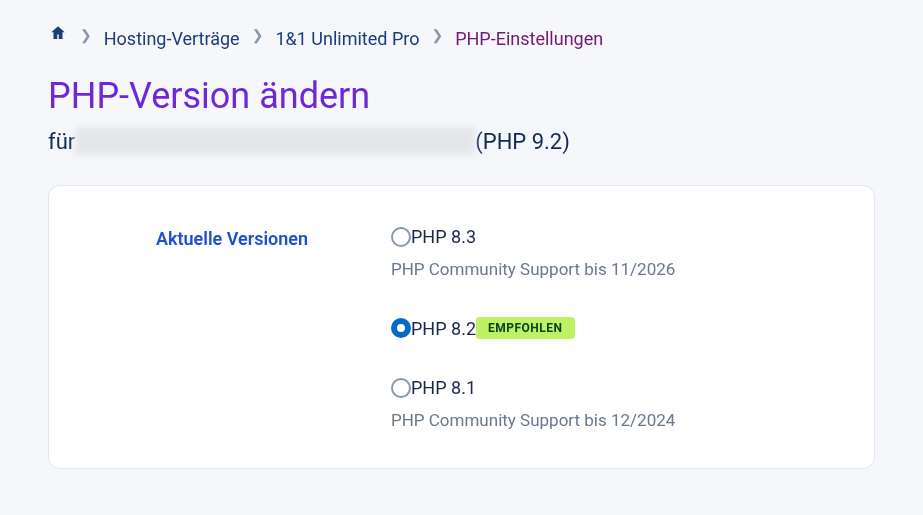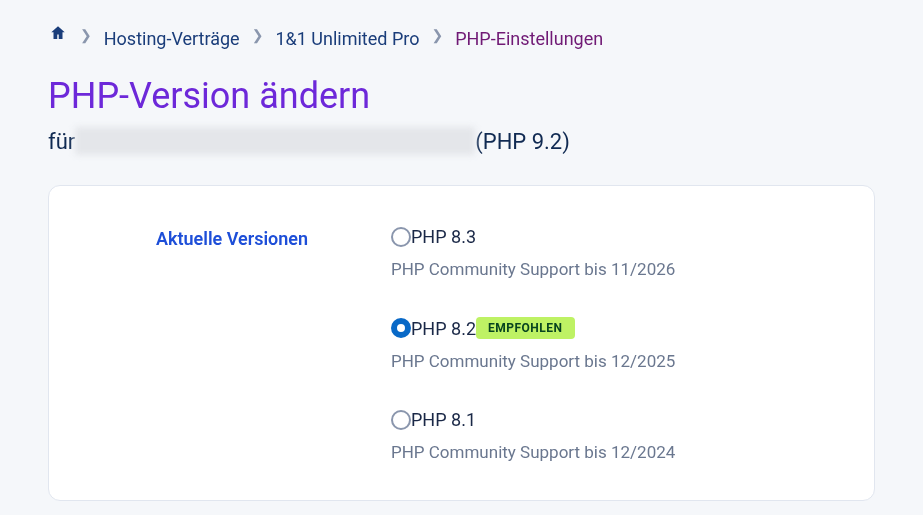--- a/index.html
+++ b/index.html
@@ -165,21 +165,20 @@
         </div>
         <div class="option-desc">PHP Community Support bis 11/2026</div>
       </div>
 
       <div class="option">
         <div class="option-header">
           <span class="radio selected"></span>
           <span class="option-label">PHP 8.2</span>
           <span class="badge">EMPFOHLEN</span>
         </div>
-        <div class="option-desc">PHP Community Support bis 12/2025</div>
       </div>
 
       <div class="option">
         <div class="option-header">
           <span class="radio"></span>
           <span class="option-label">PHP 8.1</span>
         </div>
         <div class="option-desc">PHP Community Support bis 12/2024</div>
       </div>
 

